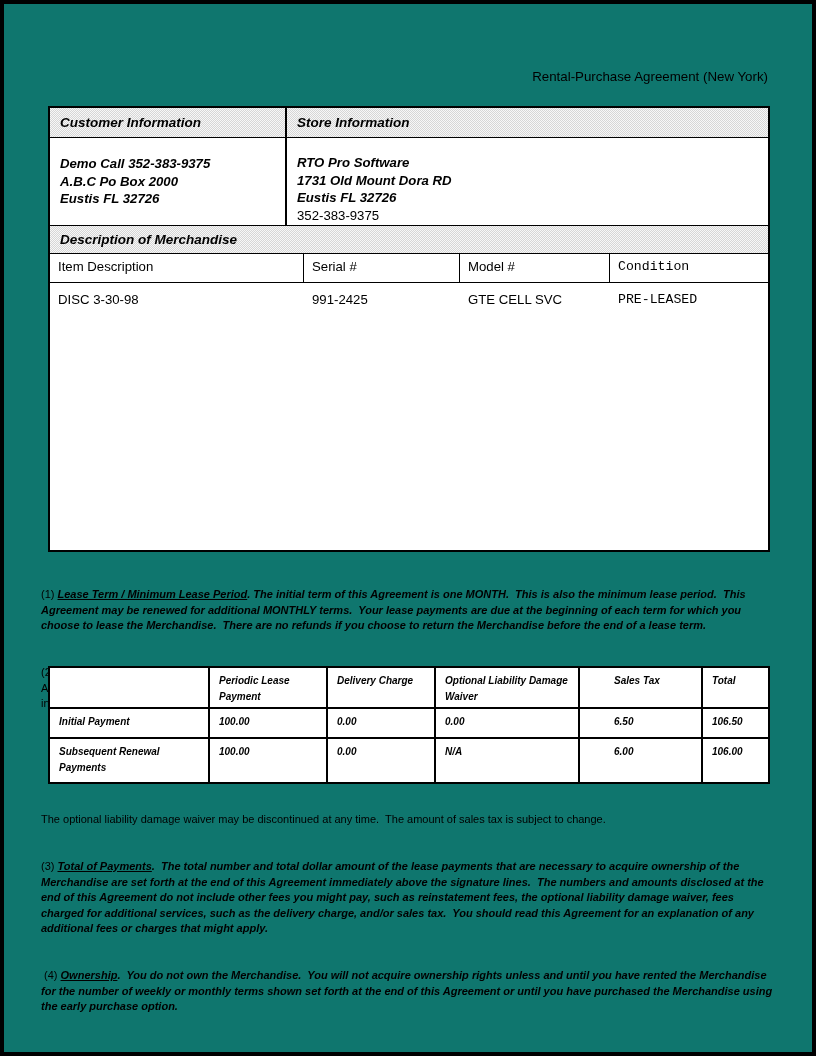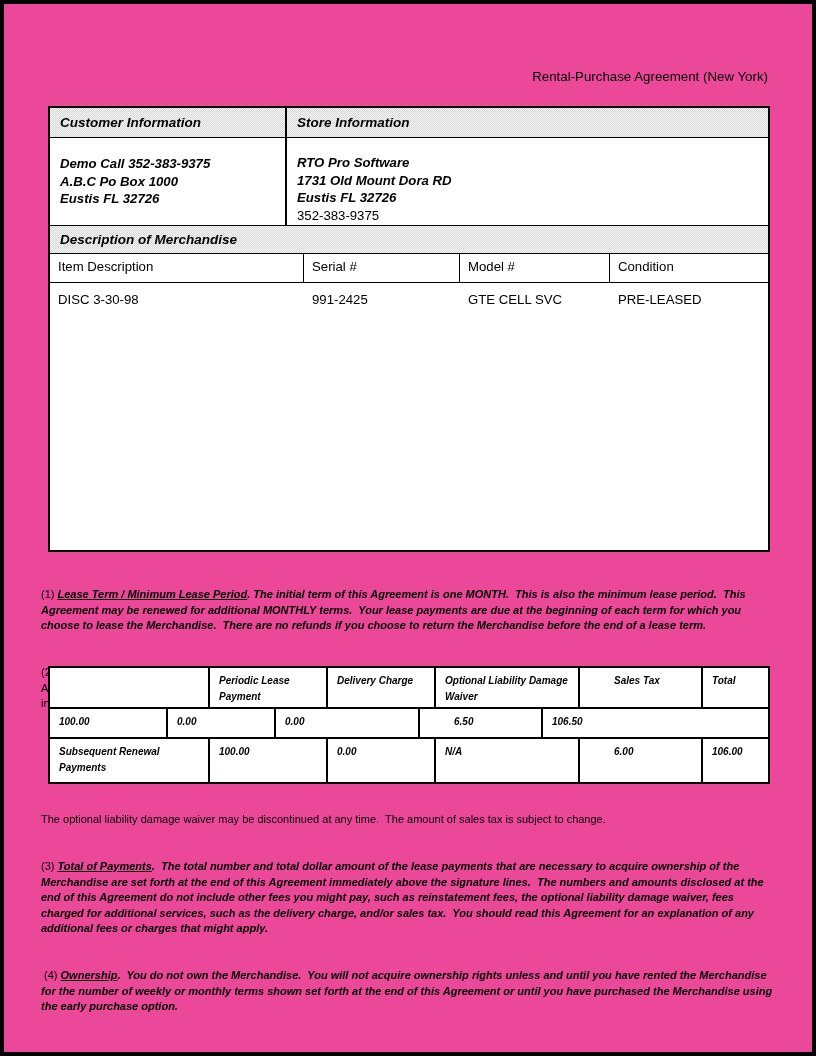--- a/index.html
+++ b/index.html
@@ -1,21 +1,21 @@
 <!DOCTYPE html>
 <html><head>
 <meta charset="utf-8">
 <style>
   * { margin:0; padding:0; box-sizing:border-box; }
   html,body { background:#888; }
   .page {
     position:relative;
     width:816px; height:1056px;
     margin:0 auto;
-    background:#ec4899;
+    background:#0f766e;
     border:4px solid #000;
     font-family:"Liberation Sans","DejaVu Sans",sans-serif;
     color:#000;
     overflow:hidden;
   }
   .bi { font-weight:bold; font-style:italic; }
   .ul { text-decoration:underline; }
 
   
   .doc-header {
@@ -48,21 +48,21 @@
   .parties-body .cust-col { padding-top:17px; line-height:17.5px; }
   .parties-body .store-col { padding-top:16px; line-height:17.5px; }
 
   .merch-heading { height:28px; border-bottom:1.5px solid #000; display:flex; align-items:center; padding-left:10px; font-size:13.5px; }
 
   .merch-cols { height:29px; border-bottom:1.5px solid #000; }
   .mc { padding:5px 0 0 8px; }
   .mc0 { width:254px; border-right:1.5px solid #000; }
   .mc1 { width:156px; border-right:1.5px solid #000; }
   .mc2 { width:150px; border-right:1.5px solid #000; }
-  .mc3 { flex:1; }
+  .mc3 { flex:1;font-family:Liberation Mono, monospace; }
   .merch-open { flex:1; }
   .merch-data .mc0, .merch-data .mc1, .merch-data .mc2 { border-right-color:transparent; }
   .merch-data .mc { padding-top:9px; }
 
   
   .clauses-a, .clauses-b {
     position:absolute; left:37px; width:735px;
     font-size:11px; line-height:15.6px;
     white-space:pre-wrap;
   }
@@ -103,21 +103,21 @@
   <div class="info-table">
 
     <div class="row parties-hdr">
       <div class="cust-col hatch bi">Customer Information</div>
       <div class="store-col hatch bi">Store Information</div>
     </div>
 
     <div class="row parties-body">
       <div class="cust-col bi">
         <div>Demo Call 352-383-9375</div>
-        <div>A.B.C Po Box 1000</div>
+        <div>A.B.C Po Box 2000</div>
         <div>Eustis FL 32726</div>
       </div>
       <div class="store-col">
         <div class="bi">RTO Pro Software</div>
         <div class="bi">1731 Old Mount Dora RD</div>
         <div class="bi">Eustis FL 32726</div>
         <div>352-383-9375</div>
       </div>
     </div>
 
@@ -148,20 +148,21 @@
   <div class="pay-table">
     <div class="row pay-hdr">
       <div class="pc pc0"></div>
       <div class="pc pc1">Periodic Lease Payment</div>
       <div class="pc pc2">Delivery Charge</div>
       <div class="pc pc3">Optional Liability Damage Waiver</div>
       <div class="pc pc4">Sales Tax</div>
       <div class="pc pc5">Total</div>
     </div>
     <div class="row pay-r1">
+      <div class="pc pc0">Initial Payment</div>
       <div class="pc pc1">100.00</div>
       <div class="pc pc2">0.00</div>
       <div class="pc pc3">0.00</div>
       <div class="pc pc4">6.50</div>
       <div class="pc pc5">106.50</div>
     </div>
     <div class="row pay-r2">
       <div class="pc pc0">Subsequent Renewal Payments</div>
       <div class="pc pc1">100.00</div>
       <div class="pc pc2">0.00</div>

